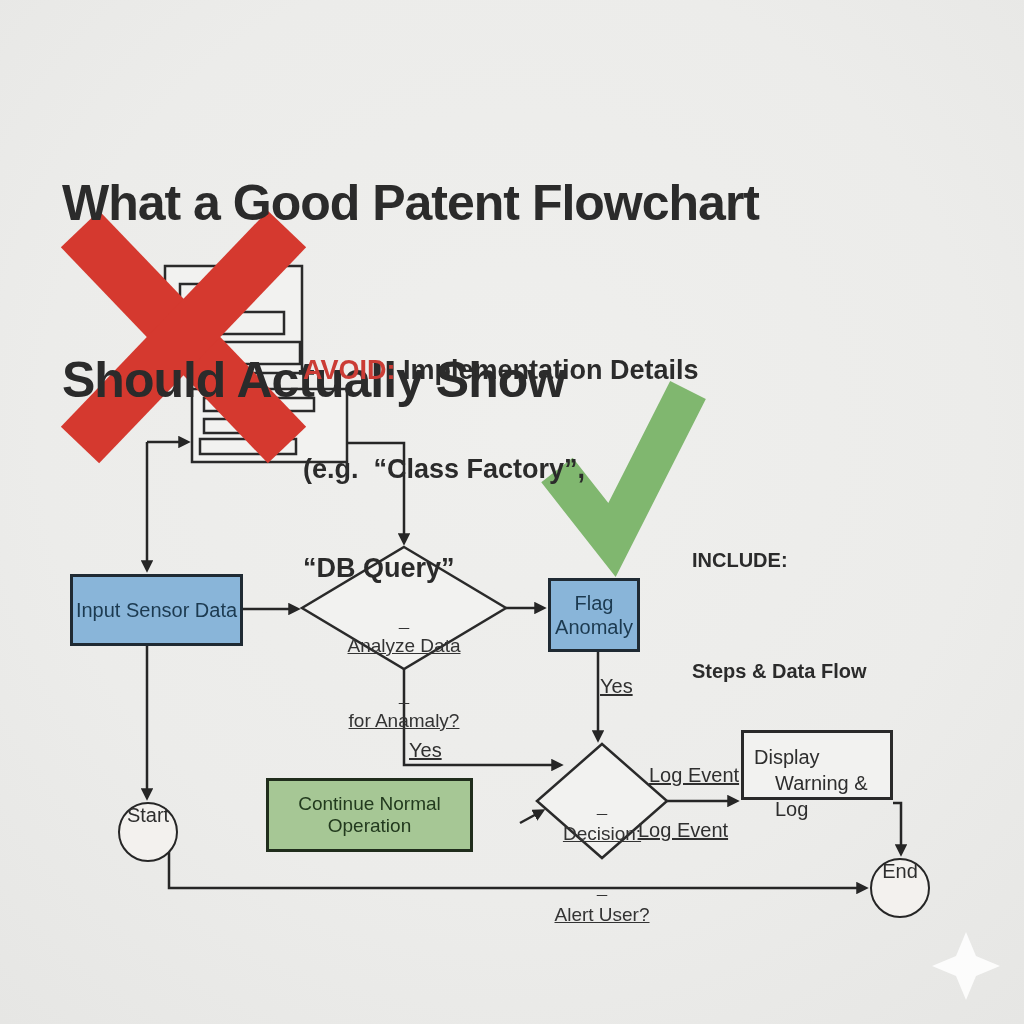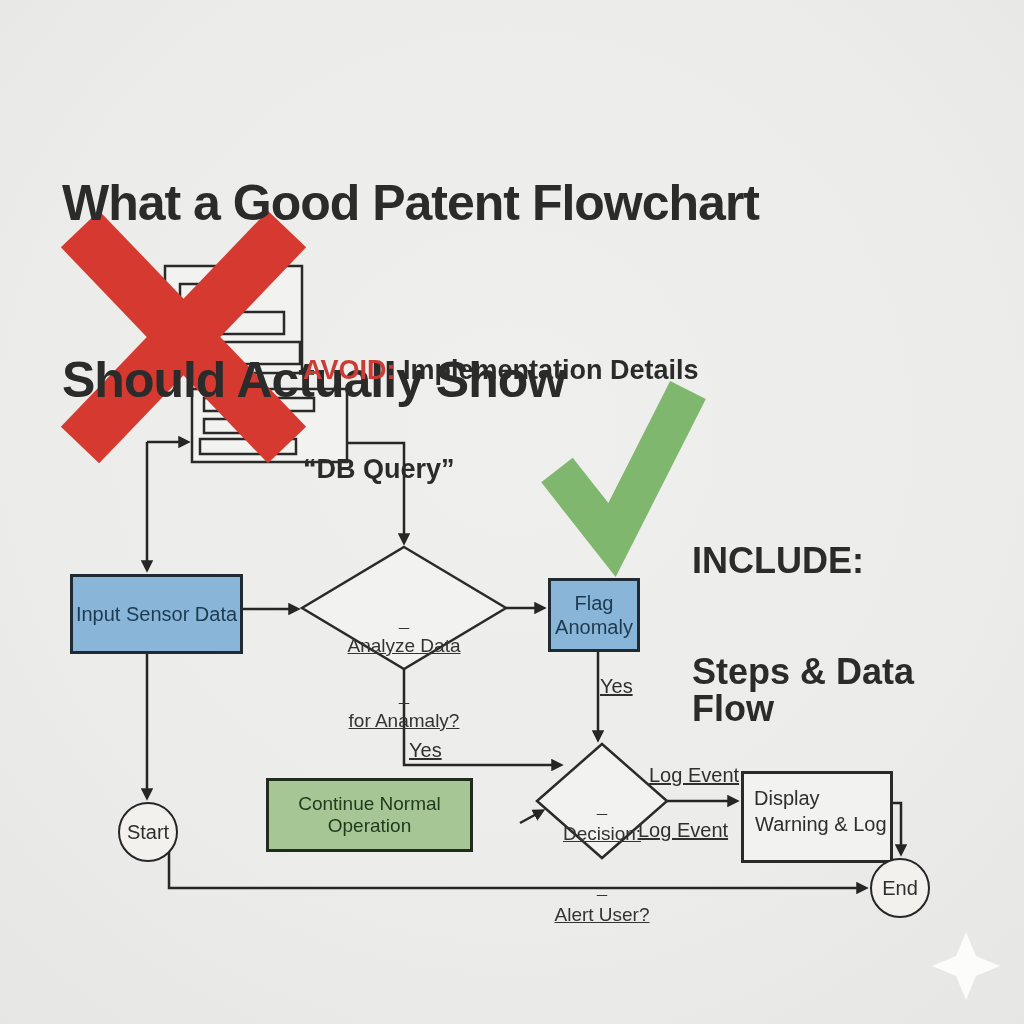--- a/index.html
+++ b/index.html
@@ -22,39 +22,39 @@
   .title{
     left:62px;top:56px;width:860px;
     font-size:50px;font-weight:bold;line-height:59px;letter-spacing:-1px;
     color:var(--title-ink);white-space:pre-wrap;
   }
 
   .avoid-note{left:303px;top:288px;width:430px;font-size:27px;font-weight:bold;
     line-height:33px;color:var(--title-ink);white-space:pre-wrap;}
   .avoid-note .red{color:var(--avoid-red);}
 
-  .include-note{left:692px;top:468px;width:300px;font-size:36px;font-weight:bold;
+  .include-note{left:692px;top:468px;width:300px;font-size:20px;font-weight:bold;
     line-height:37px;color:var(--title-ink);white-space:pre-wrap;}
 
   .node{display:flex;align-items:center;justify-content:center;text-align:center;
     border:3px solid #1f2a33;}
   .node-blue{background:var(--blue-node-fill);color:var(--blue-node-text);font-size:20px;line-height:24px;}
   .node-green{background:var(--green-node-fill);color:var(--green-node-text);
     border-color:#202d1c;font-size:19px;}
   .node-light{background:var(--node-light-fill);border:3px solid #2a2a2a;color:#2e2e2e;}
 
-  .input-box{left:70px;top:574px;width:173px;height:80px;}
+  .input-box{left:70px;top:574px;width:173px;height:72px;}
   .flag-box{left:548px;top:578px;width:92px;height:74px;}
   .continue-box{left:266px;top:778px;width:207px;height:74px;}
-  .display-box{left:741px;top:771px;width:152px;height:92px;
+  .display-box{left:741px;top:730px;width:152px;height:70px;
     font-size:20px;line-height:26px;display:block;padding:11px 0 16px 10px;text-align:left;}
-  .display-box .line2{margin-left:1px;}
+  .display-box .line2{margin-left:21px;}
 
   .circle{border-radius:50%;width:60px;height:60px;background:#f3f1ee;
-    border:2.5px solid #262626;display:flex;align-items:center;justify-content:center;
+    border:2.5px solid #262626;display:flex;align-items:flex-start;justify-content:center;
     font-size:20px;color:#2e2e2e;}
   .start-circle{left:118px;top:802px;}
   .end-circle{left:870px;top:858px;}
 
   .diamond-label{text-align:center;color:#333;white-space:pre-wrap;text-decoration:underline;}
   .analyze-label{left:304px;top:583px;width:200px;font-size:19px;line-height:25px;}
   .decision-label{left:535px;top:766px;width:134px;font-size:19px;line-height:27px;}
 
   .edge-label{font-size:20px;color:#2f2f2f;text-decoration:underline;}
   .lbl-flag-yes{left:600px;top:675px;}
@@ -130,20 +130,21 @@
   </g>
 </svg>
 
 <div class="abs title">
   <div>What a Good Patent Flowchart</div>
   <div>Should Actually Show</div>
 </div>
 
 <div class="abs avoid-note">
   <div><span class="red">AVOID:</span><span> Implementation Details</span></div>
+  <div>(e.g.  “Class Factory”,</div>
   <div>“DB Query”</div>
 </div>
 
 <div class="abs include-note">
   <div>INCLUDE:</div>
   <div>Steps &amp; Data Flow</div>
 </div>
 
 <div class="abs node node-blue input-box">
   <span>Input Sensor Data</span>

